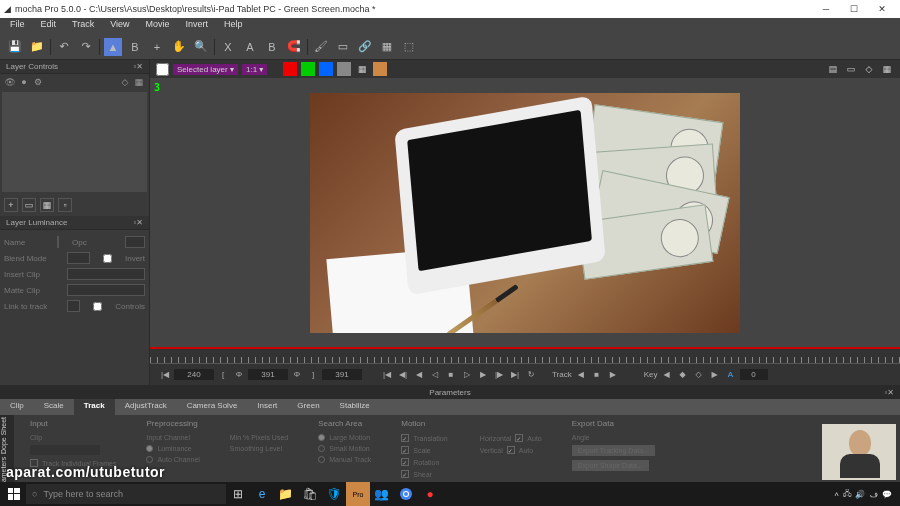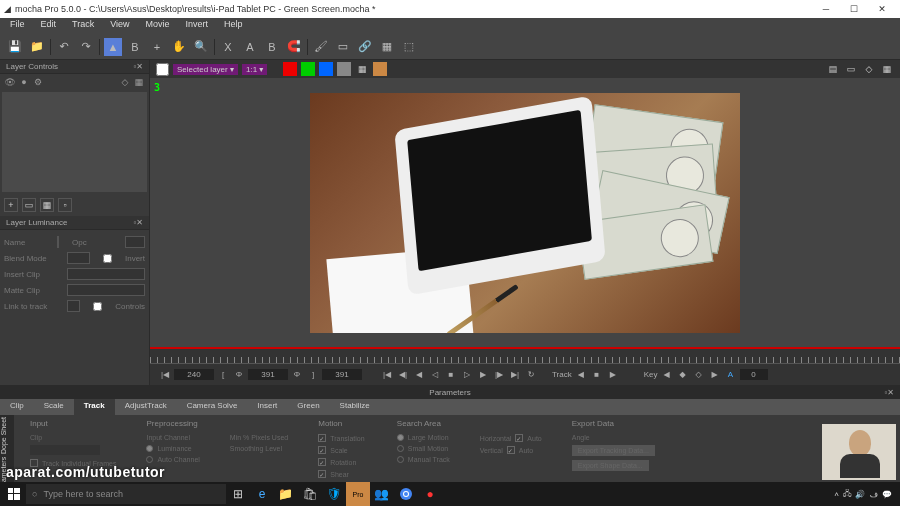--- a/index.html
+++ b/index.html
@@ -308,55 +308,55 @@
           <span class="radio-dot"></span>
           <span>Auto Channel</span>
         </div>
     </div>
     <div class="param-col">
       <div class="hdr">&nbsp;</div>
       <div class="item">Min % Pixels Used</div>
       <div class="item">Smoothing Level</div>
     </div>
     <div class="param-col">
+      <div class="hdr">Search Area</div>
+      <div class="item">
+          <span class="radio-dot on"></span>
+          <span>Large Motion</span>
+        </div>
+      <div class="item">
+          <span class="radio-dot"></span>
+          <span>Small Motion</span>
+        </div>
+      <div class="item">
+          <span class="radio-dot"></span>
+          <span>Manual Track</span>
+        </div>
+    </div>
+    <div class="param-col">
       <div class="hdr">Motion</div>
       <div class="item">
           <span class="cb on"></span>
           <span>Translation</span>
         </div>
       <div class="item">
           <span class="cb on"></span>
           <span>Scale</span>
         </div>
       <div class="item">
           <span class="cb on"></span>
           <span>Rotation</span>
         </div>
       <div class="item">
           <span class="cb on"></span>
           <span>Shear</span>
         </div>
       <div class="item">
           <span class="cb on"></span>
           <span>Perspective</span>
-        </div>
-    </div>
-    <div class="param-col">
-      <div class="hdr">Search Area</div>
-      <div class="item">
-          <span class="radio-dot on"></span>
-          <span>Large Motion</span>
-        </div>
-      <div class="item">
-          <span class="radio-dot"></span>
-          <span>Small Motion</span>
-        </div>
-      <div class="item">
-          <span class="radio-dot"></span>
-          <span>Manual Track</span>
         </div>
     </div>
     <div class="param-col">
       <div class="hdr">&nbsp;</div>
       <div class="item">
           <span>Horizontal</span> 
           <span class="cb on"></span> 
           <span>Auto</span>
         </div>
       <div class="item">

